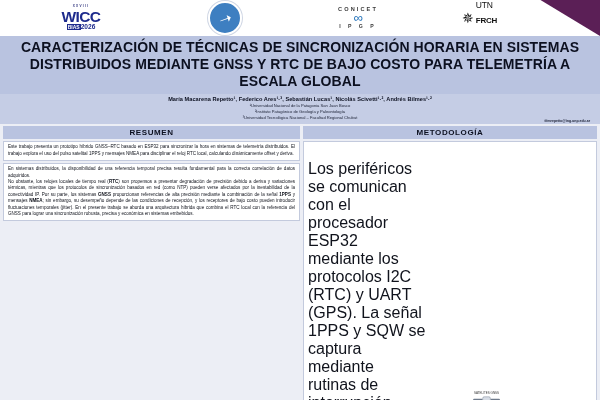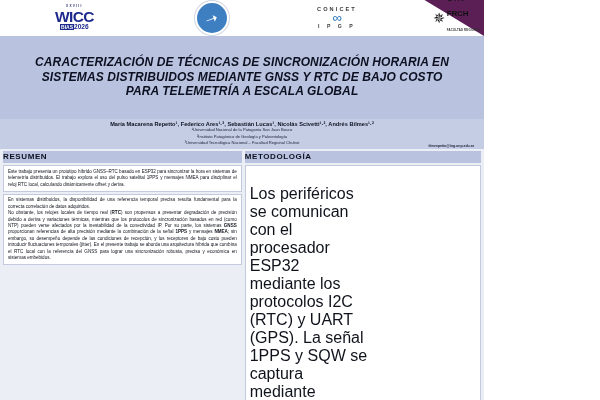--- a/index.html
+++ b/index.html
@@ -3,21 +3,21 @@
 <meta charset="utf-8">
 <style>
   html,body{margin:0;padding:0;}
   body{
     width:600px;height:400px;overflow:hidden;
     background:#ffffff;
     font-family:"Liberation Sans", sans-serif;
     color:#10131c;
   }
   .poster{
-    position:relative;width:484px;height:400px;
+    position:relative;width:600px;height:400px;
     background:#f2f3f7;
     box-sizing:border-box;
     display:flex;flex-direction:column;
   }
 
   
   .logobar{
     position:relative;height:36px;background:#ffffff;
     display:flex;align-items:center;flex:0 0 36px;
     overflow:hidden;
@@ -53,22 +53,22 @@
   .utn-1{font-size:8.5px;font-weight:400;color:#111;letter-spacing:-0.2px;margin-top:17px;}
   .utn-2{font-size:8px;font-weight:700;color:#111;letter-spacing:-0.2px;}
   .utn-3{font-size:2.8px;font-weight:700;color:#333;letter-spacing:0.2px;}
 
   
   .titleband{
     background:#b9c3e0;flex:0 0 auto;padding:3px 18px 4px;
     text-align:center;
   }
   .titleband h1{
-    margin:16px;font-size:12px;font-weight:800;line-height:1.22;
-    letter-spacing:0.1px;color:#0c1020;text-transform:uppercase;font-style:italic;
+    margin:0;font-size:14px;font-weight:800;line-height:1.22;
+    letter-spacing:0.1px;color:#0c1020;text-transform:uppercase;
   }
 
   
   .authors{
     background:#c5cde5;flex:0 0 auto;padding:2px 10px 3px;text-align:center;
     position:relative;
   }
   .authors .names{font-size:5.6px;font-weight:800;color:#0c1020;letter-spacing:0.05px;}
   .authors .aff{font-size:4.1px;color:#1b2034;line-height:1.42;margin-top:0.5px;}
   .authors .mail{
@@ -76,21 +76,21 @@
   }
 
   
   .body{flex:1 1 auto;display:flex;flex-direction:column;background:#eceef5;padding:2px 3px 3px;box-sizing:border-box;}
   .cols{display:flex;gap:3px;flex:0 0 auto;}
   .col{display:flex;flex-direction:column;gap:2px;}
   .col-left{width:297px;}
   .col-right{width:294px;}
 
   .sechead{
-    background:#b9c3e0;
+    background:#b9c3e0;text-align:center;
     font-size:8px;font-weight:800;letter-spacing:0.6px;color:#0c1020;
     padding:1.5px 0 2px;
   }
   .panel{
     background:#ffffff;border:1px solid #c3cadd;
     padding:2.5px 4px;box-sizing:border-box;
   }
   .panel p{margin:0;font-size:4.55px;line-height:1.42;text-align:justify;color:#10131c;}
   .panel p + p{margin-top:0px;}
   b{font-weight:800;}

